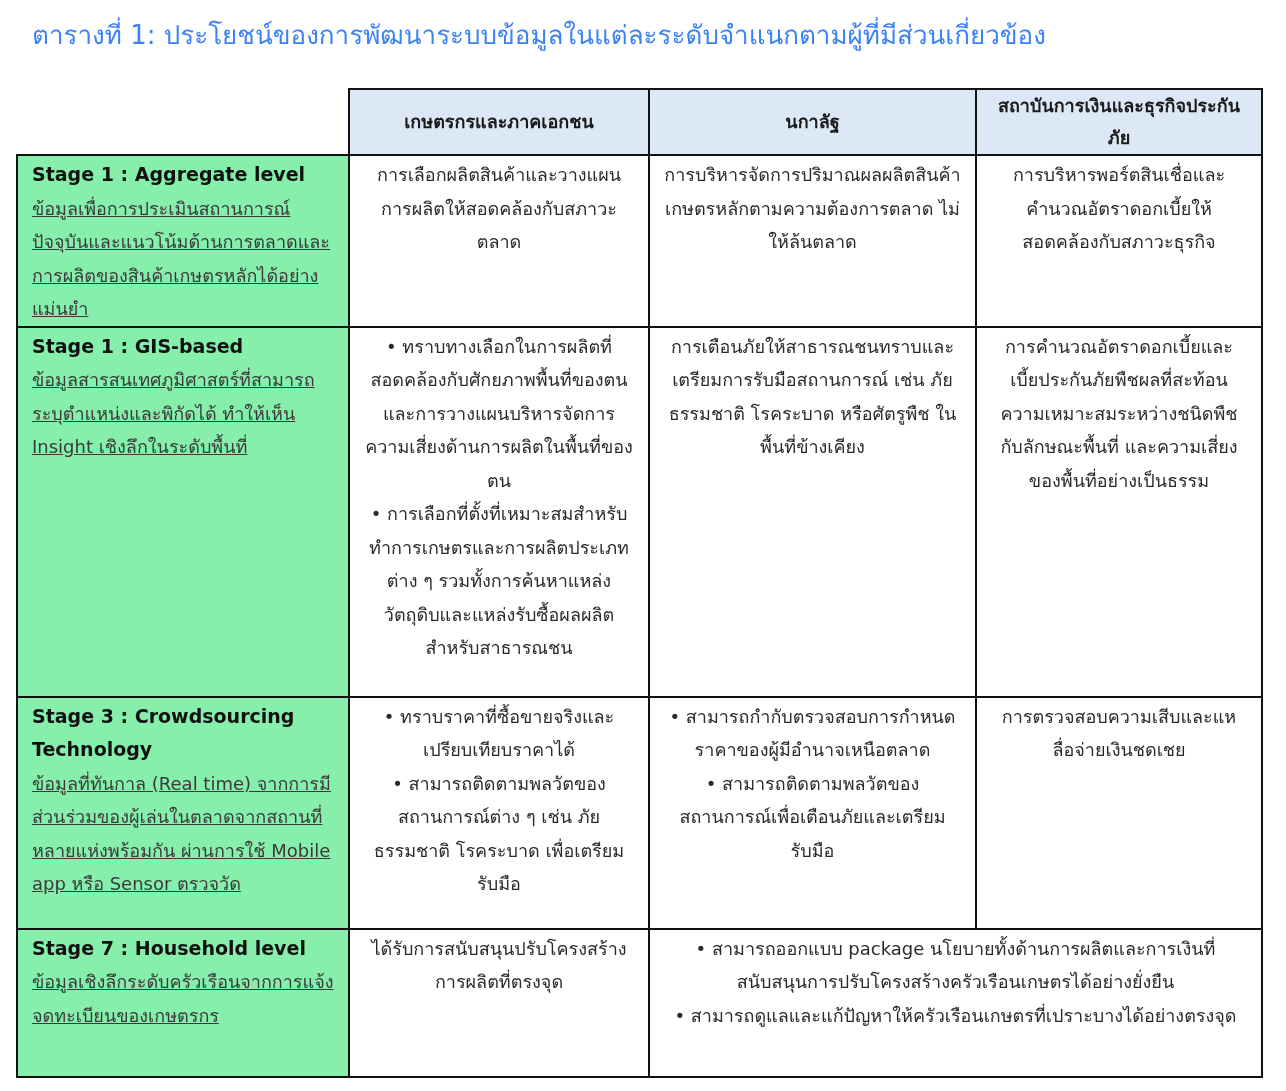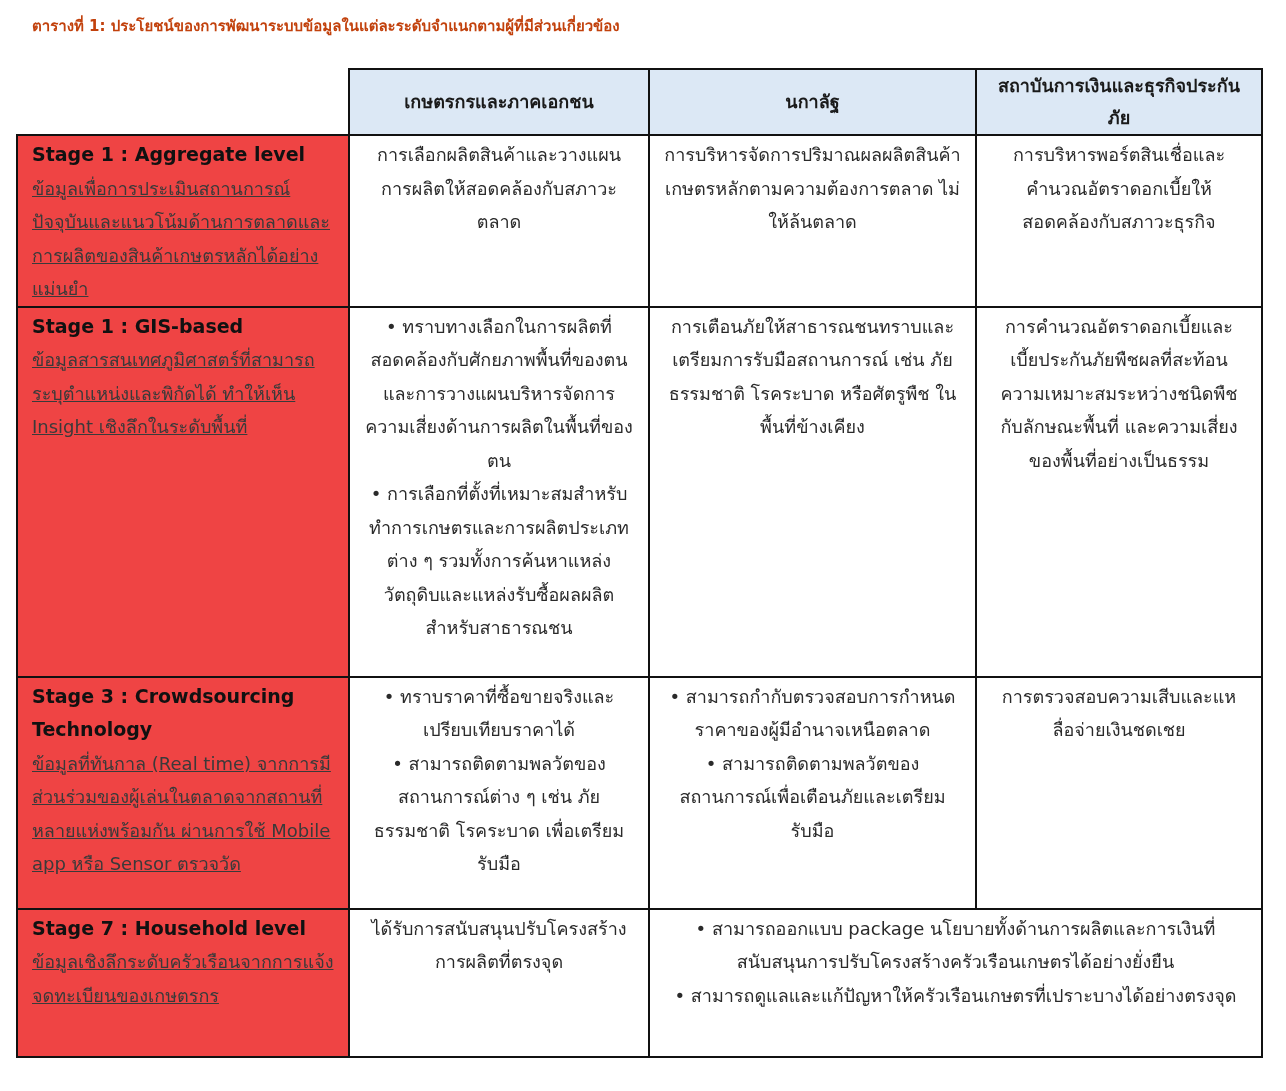--- a/index.html
+++ b/index.html
@@ -2,44 +2,44 @@
 <html><head>
 <meta charset="utf-8">
 <style>
   html, body { margin: 0; padding: 0; background: #ffffff; }
   body {
     width: 1286px; height: 1091px; position: relative; overflow: hidden;
     font-family: "DejaVu Sans", sans-serif; color: #1a1a1a;
   }
   .doc-title {
     position: absolute; left: 32px; top: 14px;
-    font-size: 15px; font-weight: bold; letter-spacing: 0px; color: #c2410c;
+    font-size: 26px; font-weight: normal; letter-spacing: 0px; color: #3b82f6;
     white-space: nowrap;
   }
   table.benefit-table {
-    position: absolute; left: 16px; top: 68px;
+    position: absolute; left: 16px; top: 88px;
     border-collapse: collapse; table-layout: fixed;
     width: 1245px;
   }
   table.benefit-table col.c0 { width: 332px; }
   table.benefit-table col.c1 { width: 300px; }
   table.benefit-table col.c2 { width: 327px; }
   table.benefit-table col.c3 { width: 286px; }
   th, td {
     border: 2px solid #111; vertical-align: top;
     font-size: 18px; line-height: 33.5px; font-weight: normal;
     padding: 2px 14px 0 14px; text-align: left;
   }
   th.corner { border: none; border-bottom: 2px solid #111; background: #fff; }
   th.col-head {
     background: #dce8f5; text-align: center; vertical-align: middle;
     font-weight: bold; font-size: 18px; line-height: 32px; height: 64px;
     padding: 0 10px;
   }
-  td.stage-cell { background: #ef4444; color: #3a3a3a; }
+  td.stage-cell { background: #86efac; color: #3a3a3a; }
   td.content-cell { background: #ffffff; color: #2a2a2a; text-align: center; }
   .stage-title { font-weight: bold; color: #111; font-size: 19px; display: block; }
   .stage-desc { display: block; text-decoration: underline; }
   .bullet { display: block; }
   .bullet::before { content: "• "; }
   .plain-line { display: block; }
   tr.row-1 td { height: 164px; }
   tr.row-2 td { height: 366px; }
   tr.row-3 td { height: 228px; }
   tr.row-4 td { height: 144px; }

